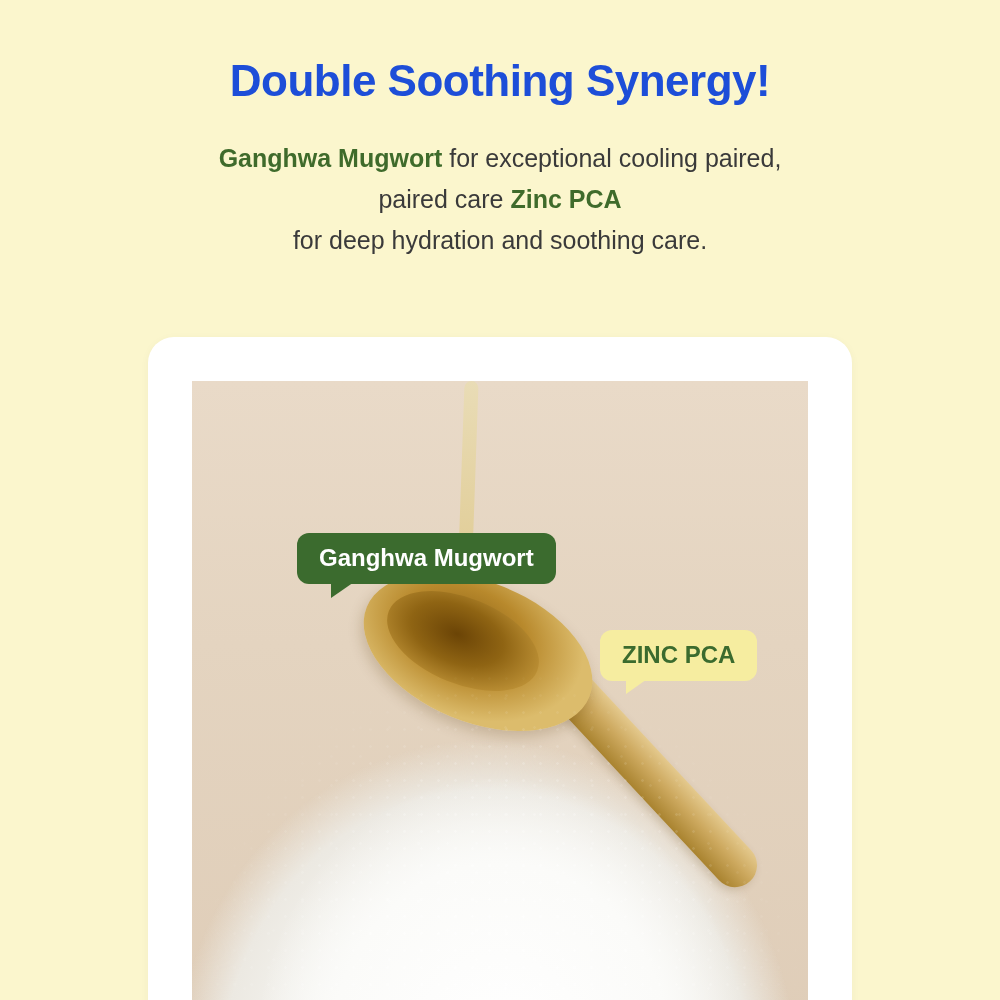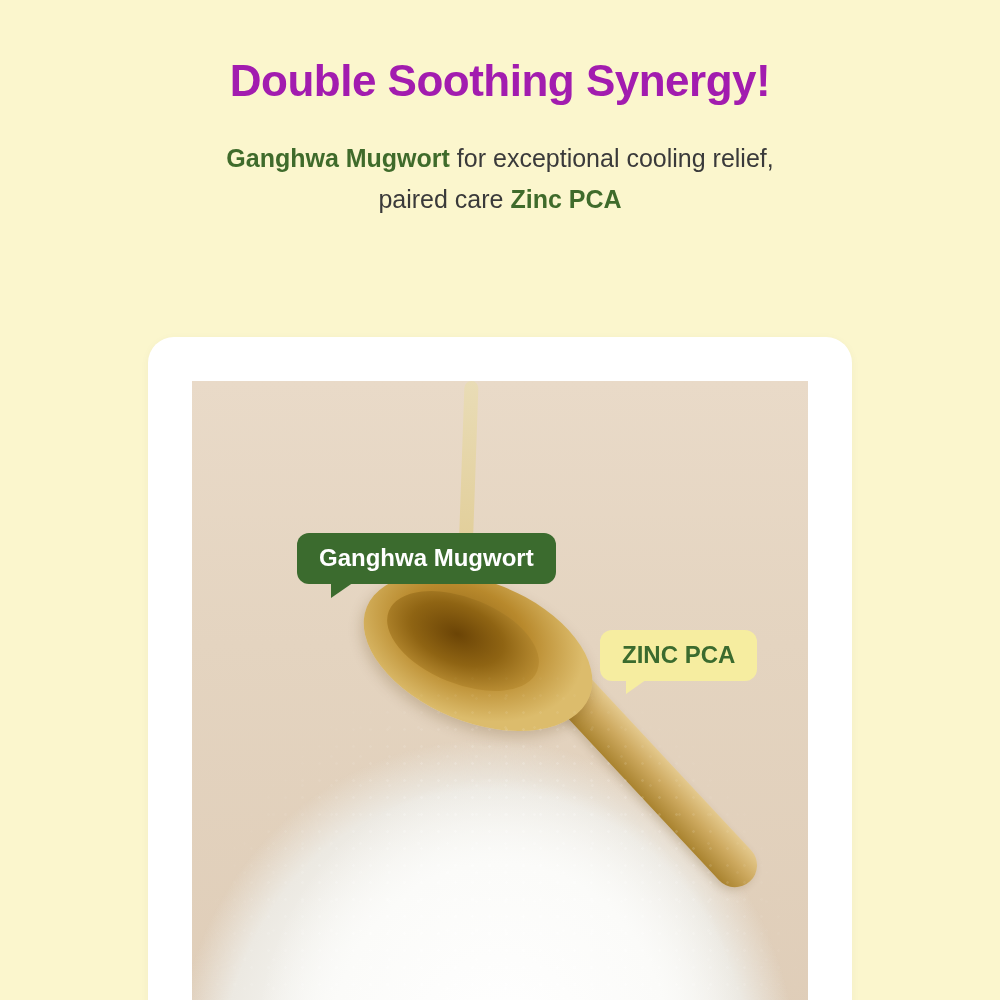--- a/index.html
+++ b/index.html
@@ -19,21 +19,21 @@
     height: 1000px;
     background: #fbf6cd;
     box-sizing: border-box;
   }
 
   
   .headline {
     text-align: center;
     font-size: 44px;
     font-weight: bold;
-    color: #a21caf;
+    color: #1d4ed8;
     letter-spacing: -0.5px;
     padding-top: 26px;
     line-height: 1.2;
   }
   .subcopy {
     text-align: center;
     margin-top: 26px;
     font-size: 25px;
     line-height: 1.65;
     color: #3a3a3a;
@@ -199,22 +199,23 @@
   }
 </style>
 </head>
 <body>
 
 <div class="page">
 
   <h1 class="headline">Double Soothing Synergy!</h1>
 
   <div class="subcopy">
-    <span class="sub-line"><span class="hl-green">Ganghwa Mugwort</span><span> for exceptional cooling relief,</span></span>
+    <span class="sub-line"><span class="hl-green">Ganghwa Mugwort</span><span> for exceptional cooling paired,</span></span>
     <span class="sub-line"><span>paired care </span><span class="hl-green">Zinc PCA</span></span>
+    <span class="sub-line">for deep hydration and soothing care.</span>
   </div>
 
   <div class="card">
     <div class="photo">
       <div class="photo-bg-top"></div>
       <div class="powder"></div>
       <div class="powder2"></div>
       <div class="drizzle"></div>
       <div class="spoon-handle"></div>
       <div class="spoon-bowl"></div>

